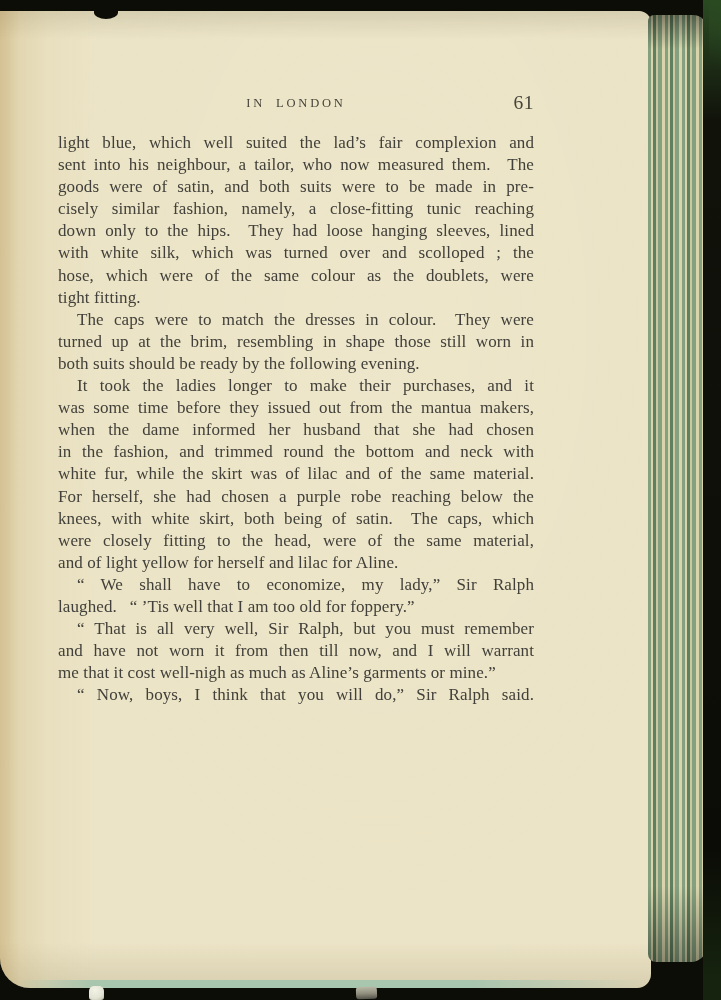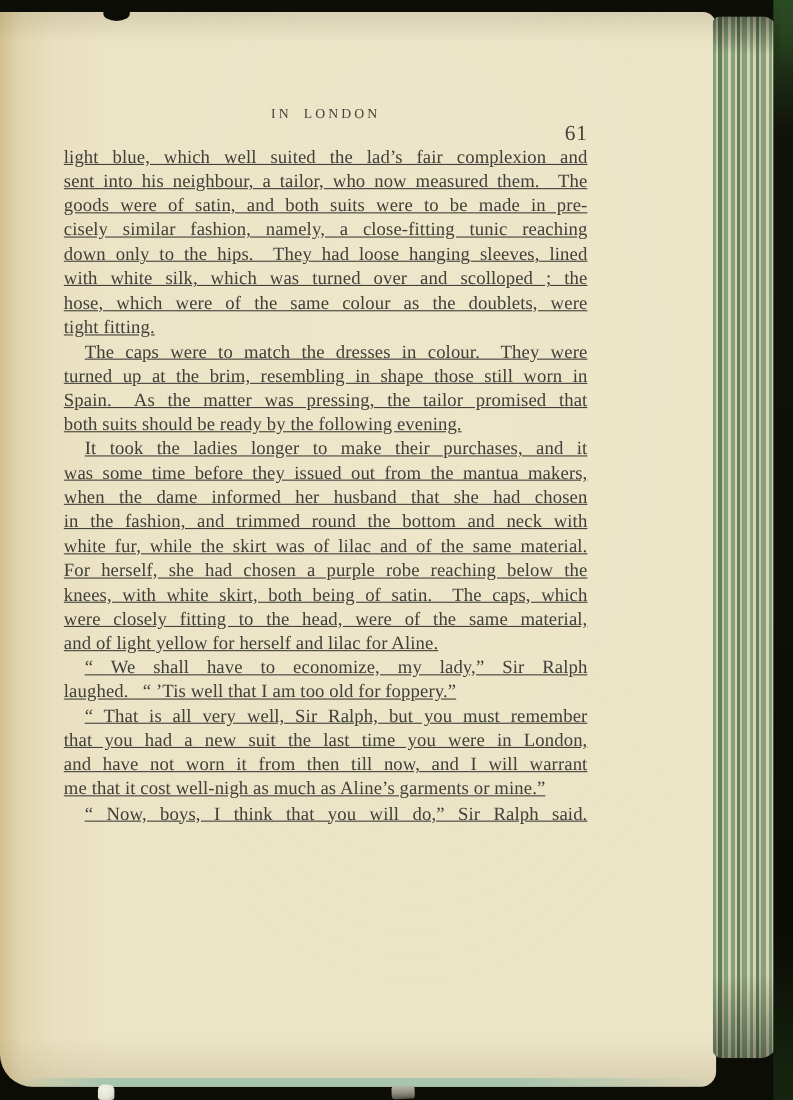--- a/index.html
+++ b/index.html
@@ -40,34 +40,32 @@
     color: var(--header-ink, #45443a);
   }
   .running-title {
     position:absolute; left:50%; transform:translateX(-50%);
     line-height:24px; font-size:12.5px; letter-spacing:2.8px; word-spacing:5px;
     white-space:nowrap;
   }
   .page-number {
     position:absolute; right:0; line-height:24px; font-size:19.5px;
     letter-spacing:.5px;
-    margin-top:19px;
   }
 
   
   .text-block {
     position:absolute; left:58px; top:121px; width:476px;
     color: var(--ink, #41403a);
     font-size:17px;
   }
   .line {
     height:22.1px; line-height:22.1px;
     text-align:justify; text-align-last:justify;
     letter-spacing:.1px;
-    text-decoration:underline;
   }
   .line.endline { text-align-last:left; }
   .line.justlast { text-align-last:justify; }
   .line.indent { text-indent:19px; }
 
   
   .fore-edge {
     position:absolute; left:648px; top:15px; width:59px; height:947px;
     background:
       linear-gradient(180deg, rgba(0,0,0,.40) 0, rgba(0,0,0,0) 34px, rgba(0,0,0,0) 92%, rgba(0,0,0,.35) 100%),
@@ -133,41 +131,39 @@
           <div class="line">goods were of satin, and both suits were to be made in pre-</div>
           <div class="line">cisely similar fashion, namely, a close-fitting tunic reaching</div>
           <div class="line">down only to the hips.  They had loose hanging sleeves, lined</div>
           <div class="line">with white silk, which was turned over and scolloped ; the</div>
           <div class="line">hose, which were of the same colour as the doublets, were</div>
           <div class="line endline">tight fitting.</div>
         </div>
         <div>
           <div class="line indent">The caps were to match the dresses in colour.  They were</div>
           <div class="line">turned up at the brim, resembling in shape those still worn in</div>
-          <div class="line">Spain.  As the matter was pressing, the tailor promised that</div>
           <div class="line endline">both suits should be ready by the following evening.</div>
         </div>
         <div>
           <div class="line indent">It took the ladies longer to make their purchases, and it</div>
           <div class="line">was some time before they issued out from the mantua makers,</div>
           <div class="line">when the dame informed her husband that she had chosen</div>
           <div class="line">in the fashion, and trimmed round the bottom and neck with</div>
           <div class="line">white fur, while the skirt was of lilac and of the same material.</div>
           <div class="line">For herself, she had chosen a purple robe reaching below the</div>
           <div class="line">knees, with white skirt, both being of satin.  The caps, which</div>
           <div class="line">were closely fitting to the head, were of the same material,</div>
           <div class="line endline">and of light yellow for herself and lilac for Aline.</div>
         </div>
         <div>
           <div class="line indent">“ We shall have to economize, my lady,” Sir Ralph</div>
           <div class="line endline">laughed.  “ ’Tis well that I am too old for foppery.”</div>
         </div>
         <div>
           <div class="line indent">“ That is all very well, Sir Ralph, but you must remember</div>
-          <div class="line">that you had a new suit the last time you were in London,</div>
           <div class="line">and have not worn it from then till now, and I will warrant</div>
           <div class="line endline">me that it cost well-nigh as much as Aline’s garments or mine.”</div>
         </div>
         <div>
           <div class="line justlast indent">“ Now, boys, I think that you will do,” Sir Ralph said.</div>
         </div>
       </div>
 
     <div class="bottom-edge-tint"></div>
   </div>

